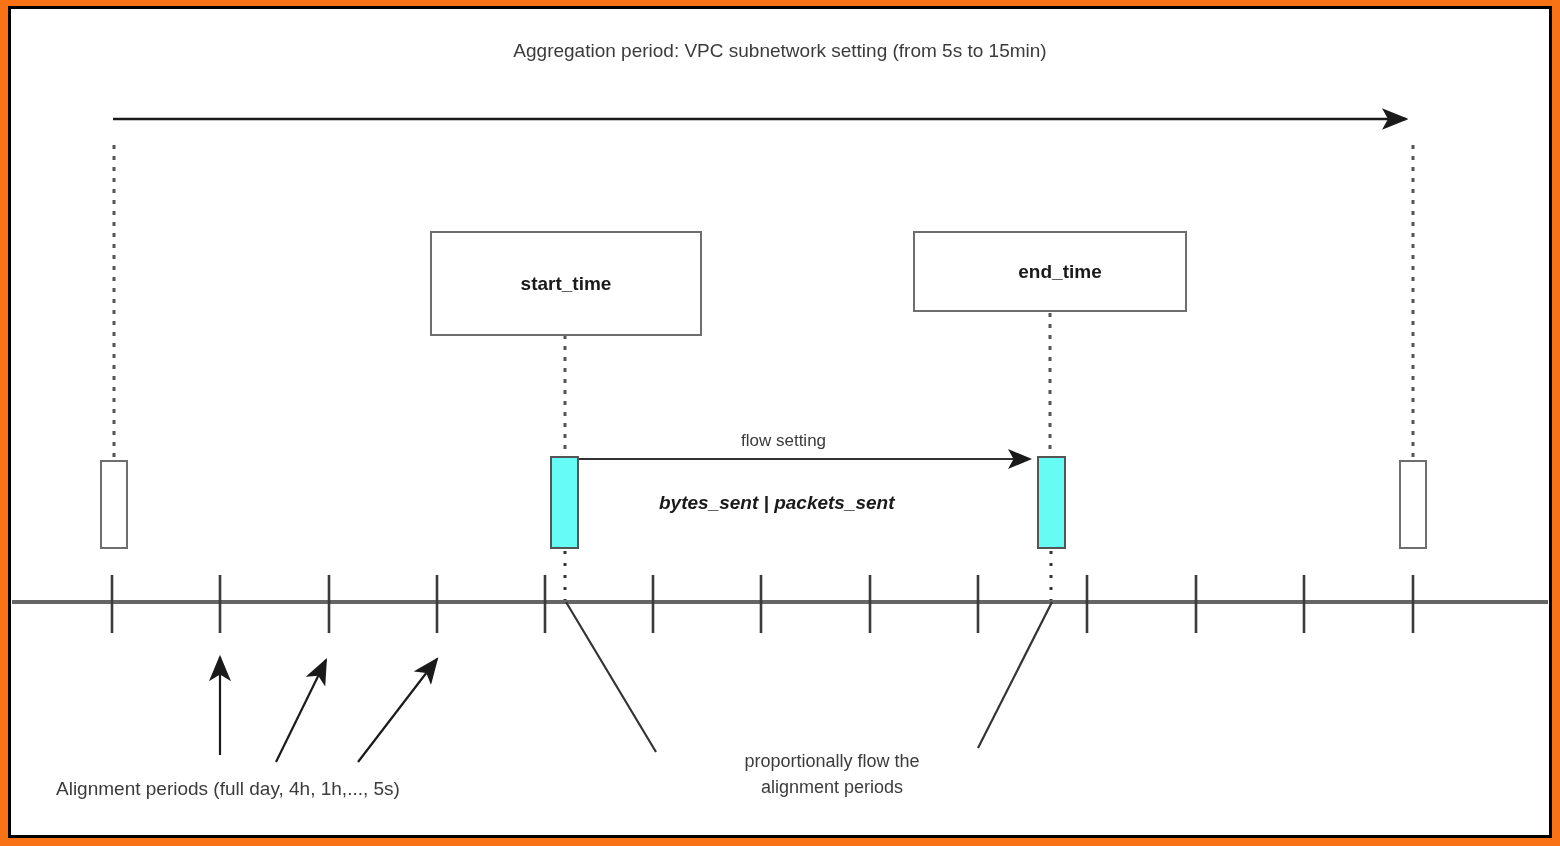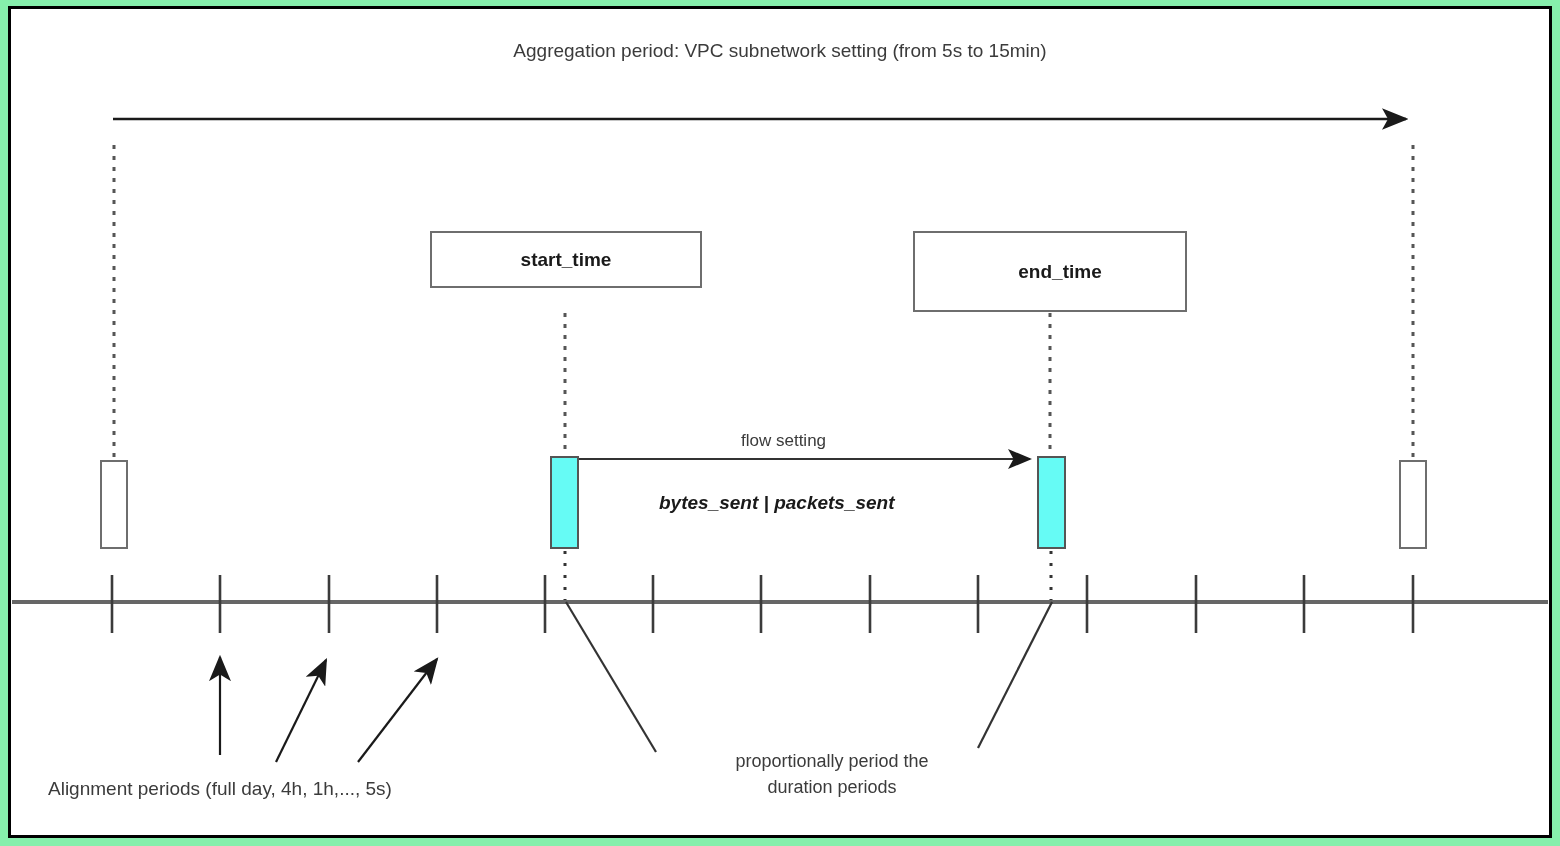--- a/index.html
+++ b/index.html
@@ -4,21 +4,21 @@
 <style>
   html, body {
     margin: 0;
     padding: 0;
     background: #ffffff;
   }
   #page {
     position: relative;
     width: 1560px;
     height: 846px;
-    background: #86efac;
+    background: #f97316;
     font-family: "Liberation Sans", sans-serif;
     overflow: hidden;
   }
   #frame {
     position: absolute;
     left: 8px;
     top: 6px;
     width: 1544px;
     height: 832px;
     border: 3px solid #000000;
@@ -51,21 +51,21 @@
     background: #ffffff;
     border: 2px solid #6e6e6e;
     box-sizing: border-box;
     display: flex;
     align-items: center;
     justify-content: center;
     font-size: 19px;
     font-weight: bold;
     color: #1a1a1a;
   }
-  #box-start-time { left: 430px; top: 231px; width: 272px; height: 57px; }
+  #box-start-time { left: 430px; top: 231px; width: 272px; height: 105px; }
   #box-end-time   { left: 913px; top: 231px; width: 274px; height: 81px; padding-left: 20px; }
 
   .lifeline-box {
     position: absolute;
     background: #ffffff;
     border: 2px solid #6e6e6e;
     box-sizing: border-box;
   }
   #lifeline-left  { left: 100px; top: 460px; width: 28px; height: 89px; }
   #lifeline-right { left: 1399px; top: 460px; width: 28px; height: 89px; }
@@ -86,21 +86,21 @@
   }
   #metrics-label {
     left: 659px;
     top: 492px;
     font-size: 19px;
     font-weight: bold;
     color: #1a1a1a;
     font-style: italic;
   }
   #alignment-caption {
-    left: 48px;
+    left: 56px;
     top: 778px;
     font-size: 19px;
     color: #3b3b3b;
   }
   #traffic-note {
     left: 707px;
     top: 748px;
     width: 250px;
     text-align: center;
     font-size: 18px;
@@ -180,16 +180,16 @@
   <div class="activation-bar" id="activation-start" style="background: rgb(102, 251, 245); border-color: rgb(85, 85, 85);"></div>
   <div class="activation-bar" id="activation-end" style="background: rgb(102, 251, 245); border-color: rgb(85, 85, 85);"></div>
 
   <div class="txt" id="flow-duration-label">flow setting</div>
 
   <div class="txt" id="metrics-label">bytes_sent | packets_sent</div>
 
   <div class="txt" id="alignment-caption">Alignment periods (full day, 4h, 1h,..., 5s)</div>
 
   <div class="txt" id="traffic-note">
-    <span class="traffic-note-line">proportionally period the</span>
-    <span class="traffic-note-line">duration periods</span>
+    <span class="traffic-note-line">proportionally flow the</span>
+    <span class="traffic-note-line">alignment periods</span>
   </div>
 </div>
 
 </body></html>

